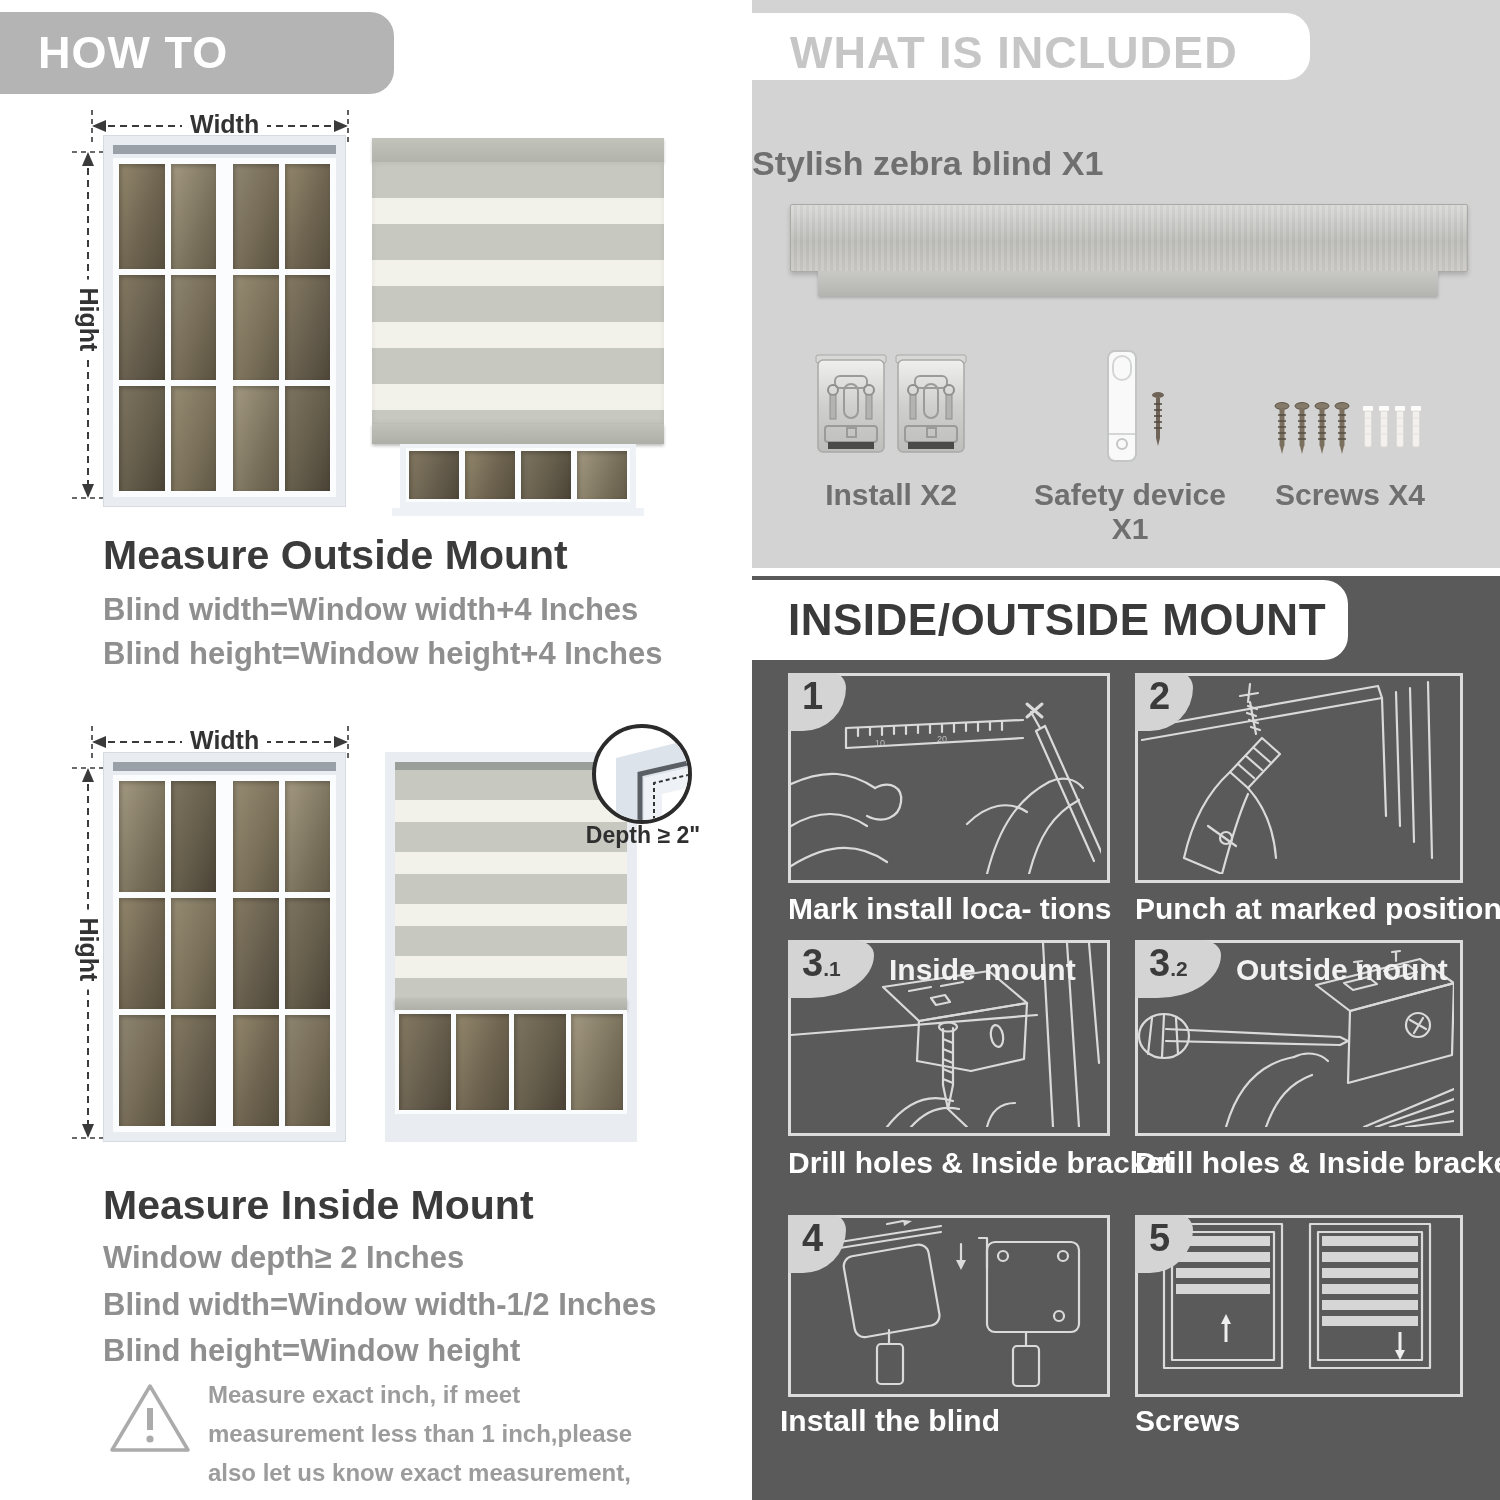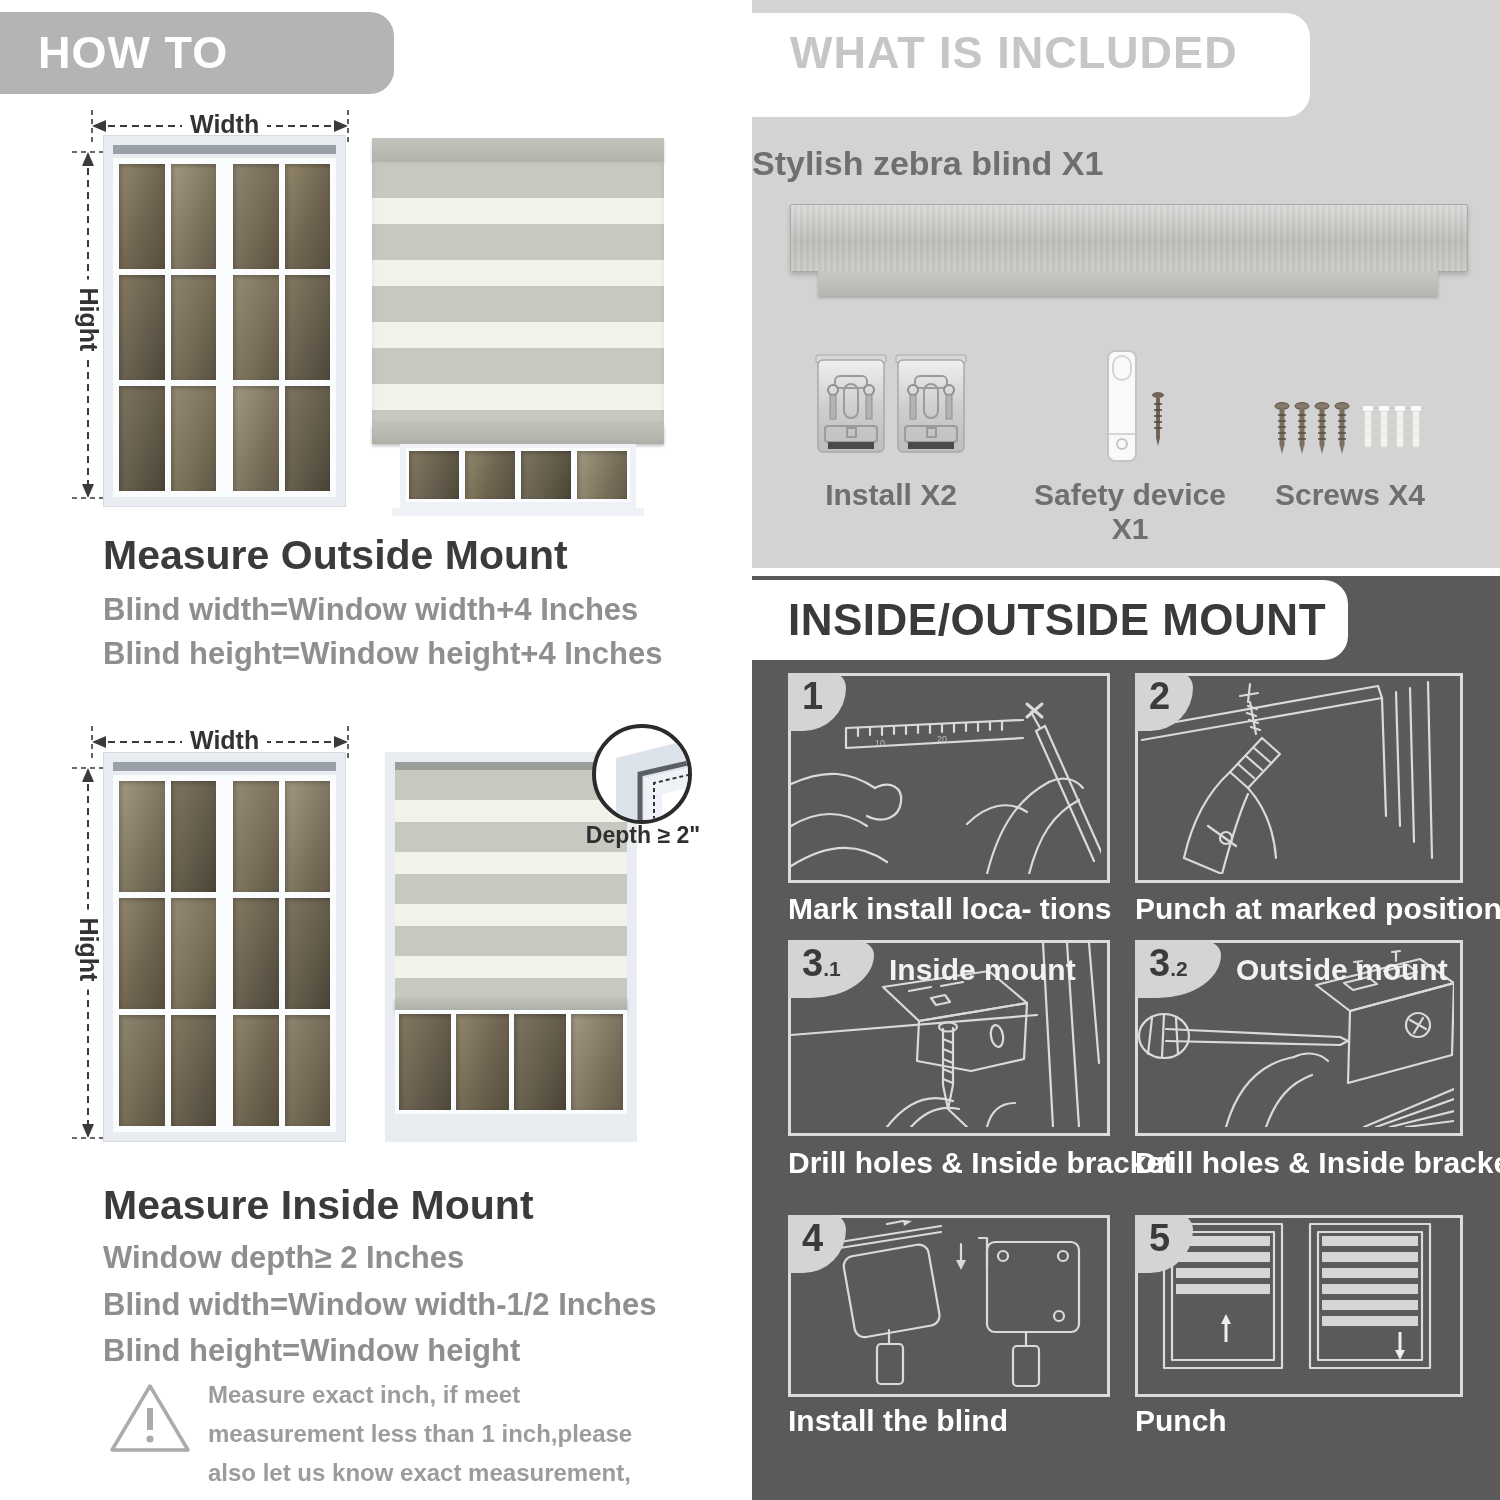--- a/index.html
+++ b/index.html
@@ -29,21 +29,21 @@
   .pane.p5{background:linear-gradient(110deg,#7d7460,#655d4b 55%,#4a4336)}
   .pane.p6{background:linear-gradient(110deg,#968c74,#7a7059 60%,#5f5745)}
   
   .zebra{background:repeating-linear-gradient(180deg,#c7c8c0 0px,#c7c8c0 36px,#f2f1ea 36px,#f2f1ea 62px)}
   .cassette{background:linear-gradient(180deg,#c2c3bb,#b2b3ab);box-shadow:0 2px 3px rgba(0,0,0,.2)}
   .botrail{background:linear-gradient(180deg,#c0c1b9,#aeafa7);box-shadow:0 2px 3px rgba(0,0,0,.25)}
   .peek{display:flex;gap:6px;background:#fbfcfd;border:6px solid #eef1f5;border-top:4px solid #eef1f5;padding:3px}
   .peek .pp{flex:1}
   
   .panel-included{left:752px;top:0;width:748px;height:568px;background:#d3d3d3}
-  .banner-included{left:0;top:13px;width:520px;height:104px;background:#fff;border-radius:0 24px 24px 0;
+  .banner-included{left:0;top:13px;width:520px;height:67px;background:#fff;border-radius:0 24px 24px 0;
     color:#c6c6c6;font-size:45px;font-weight:bold;line-height:80px;padding-left:38px;letter-spacing:1px}
   .product-label{top:144px;left:0;width:100%;font-size:34px;font-weight:bold;color:#6f6f6f}
   .bar-main{left:38px;top:204px;width:676px;height:66px;border:1px solid #abaaa6;border-radius:2px;
     background:linear-gradient(180deg,#dadad8,#bebebb 55%,#cccbc7),
       repeating-linear-gradient(90deg,rgba(255,255,255,.05) 0 3px,rgba(0,0,0,.03) 3px 6px);
     background-blend-mode:overlay;box-shadow:0 3px 5px rgba(0,0,0,.18)}
   .bar-sub{left:66px;top:271px;width:620px;height:25px;
     background:linear-gradient(180deg,#c8c8c4,#b4b4b0);box-shadow:0 2px 3px rgba(0,0,0,.2)}
   .part-label{font-size:30px;font-weight:bold;color:#6f6f6f;text-align:center}
   .panel-mount{left:752px;top:576px;width:864px;height:924px;background:#5a5a5a}
@@ -436,21 +436,21 @@
         <rect x="196" y="24" width="92" height="90" rx="8"></rect>
         <path d="M188,20 L196,20 L196,50"></path>
         <circle cx="212" cy="38" r="5"></circle>
           <circle cx="272" cy="38" r="5"></circle>
           <circle cx="268" cy="98" r="5"></circle>
         <rect x="222" y="128" width="26" height="40" rx="4"></rect>
         <path d="M235,114 L235,128"></path>
       </g>
     </svg>
   </div>
-  <div class="cap" style="left:36px;top:828px">Install the blind</div>
+  <div class="cap" style="left:28px;top:828px">Install the blind</div>
 
   <div class="step" style="left:383px;top:639px;width:322px;height:176px">
     <div class="badge">
         <span class="n">5</span>
       </div>
     <svg width="316" height="170" viewBox="0 0 316 170">
       <g class="lineart">
         <rect x="26" y="6" width="118" height="144"></rect>
         <rect x="34" y="14" width="102" height="128"></rect>
         <rect x="172" y="6" width="120" height="144"></rect>
@@ -469,14 +469,14 @@
           <rect x="184" y="98" width="96" height="10"></rect>
       </g>
       <g stroke="#eee" stroke-width="3" fill="#eee">
         <path d="M88,124 l0,-20" fill="none"></path>
           <path d="M83,106 l5,-10 l5,10 z" stroke="none"></path>
         <path d="M262,114 l0,20" fill="none"></path>
           <path d="M257,132 l5,10 l5,-10 z" stroke="none"></path>
       </g>
     </svg>
   </div>
-  <div class="cap" style="left:383px;top:828px">Punch</div>
+  <div class="cap" style="left:383px;top:828px">Screws</div>
 </div>
 
 </body></html>

